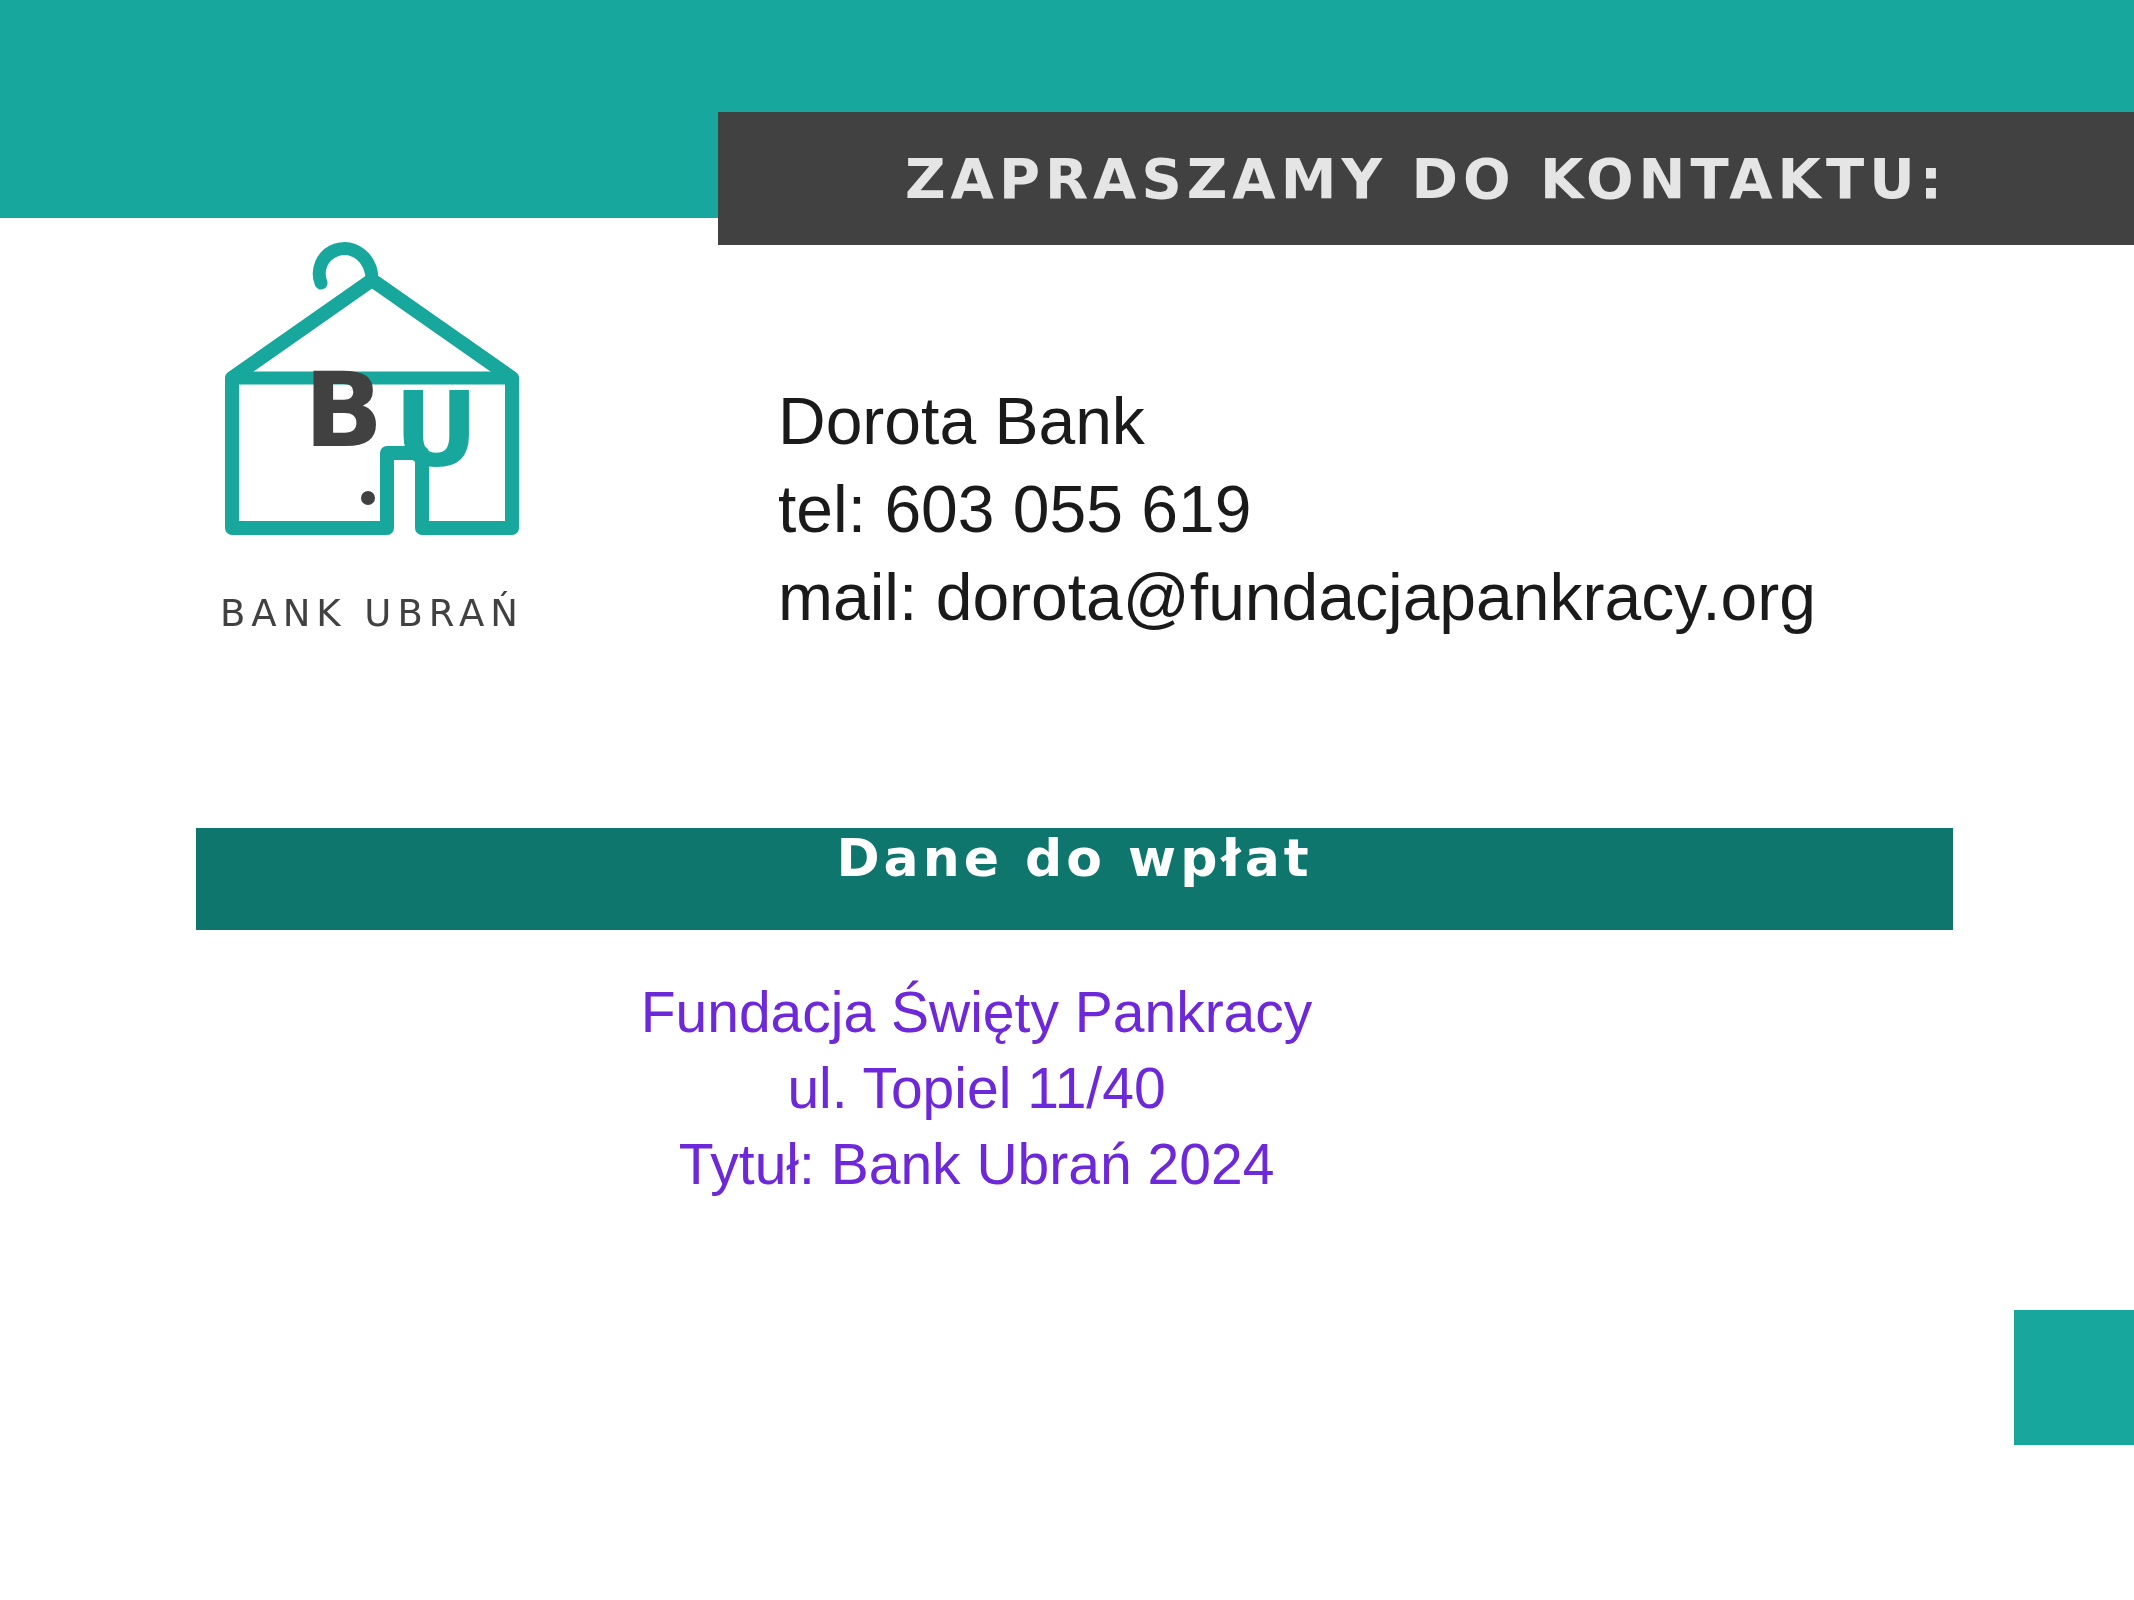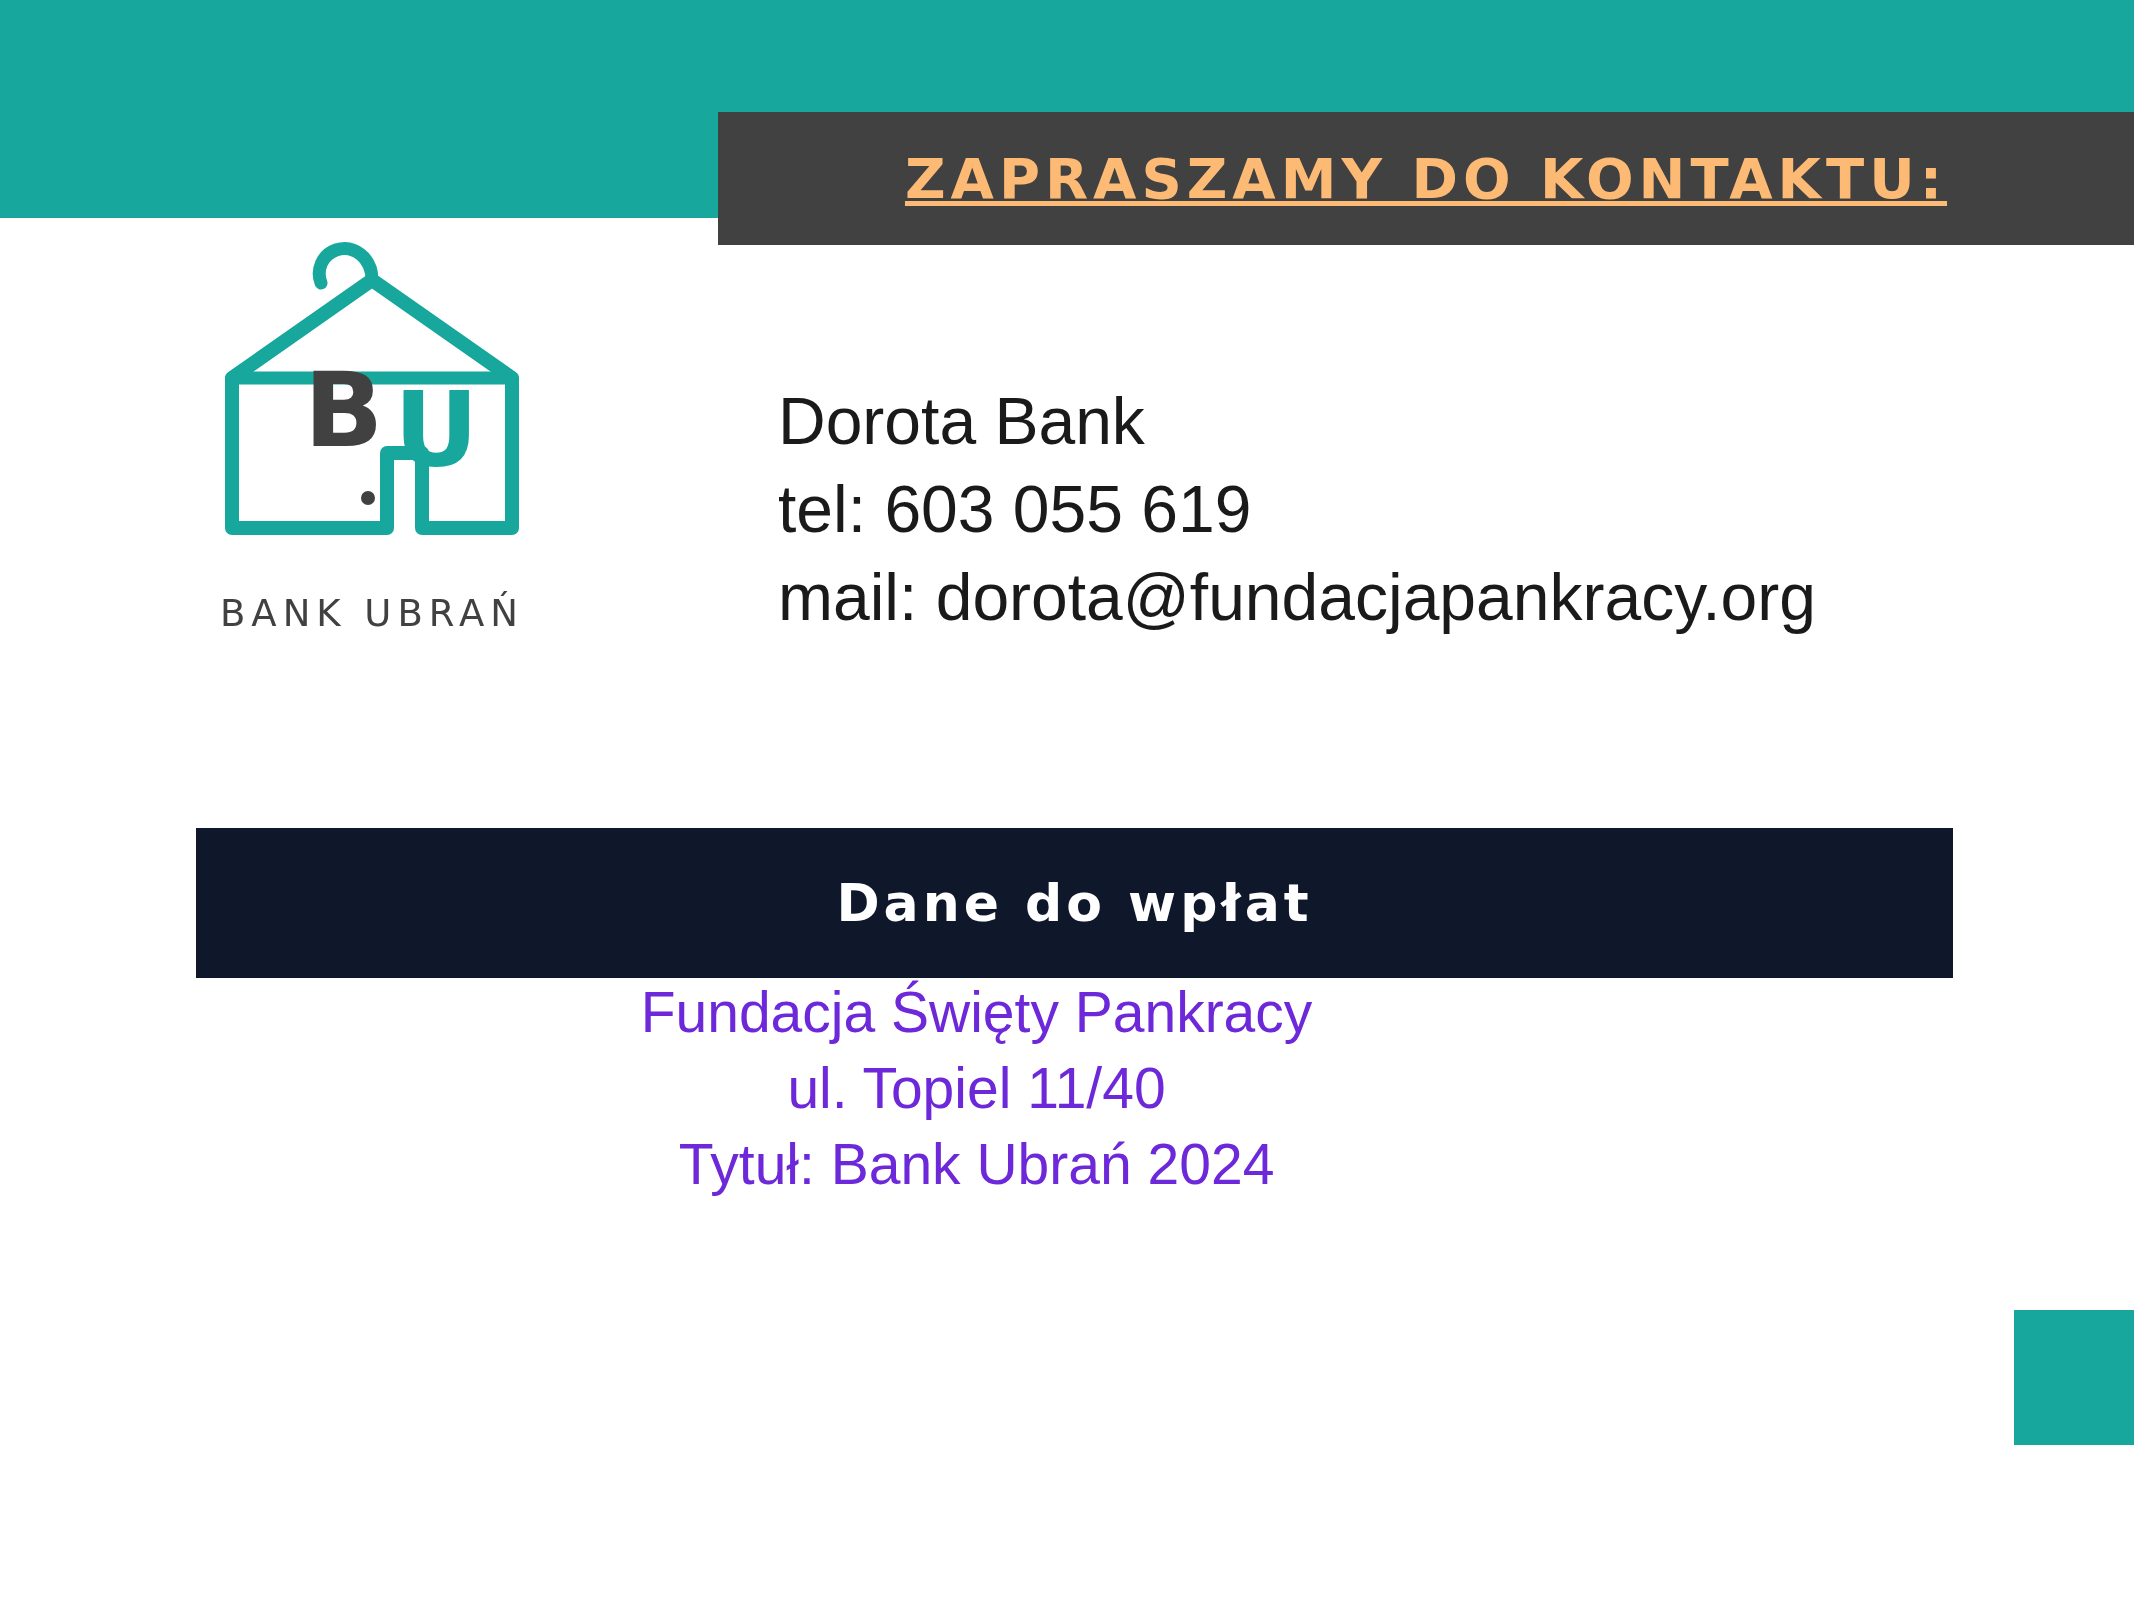--- a/index.html
+++ b/index.html
@@ -31,28 +31,27 @@
     left: 718px;
     top: 112px;
     width: 1416px;
     height: 133px;
     background: #414141;
     display: flex;
     align-items: center;
     justify-content: center;
   }
   .contact-header-text {
-    color: #fdba74;
+    color: #e5e5e5;
     font-family: "DejaVu Sans", sans-serif;
     font-weight: bold;
     font-size: 56px;
     letter-spacing: 5px;
     text-transform: uppercase;
     white-space: nowrap;
-    text-decoration: underline;
   }
 
   
   .logo-block {
     position: absolute;
     left: 172px;
     top: 228px;
     width: 400px;
     height: 430px;
   }
@@ -90,24 +89,24 @@
     line-height: 1.33;
     white-space: nowrap;
   }
 
   
   .payment-bar {
     position: absolute;
     left: 196px;
     top: 828px;
     width: 1757px;
-    height: 150px;
-    background: #0f172a;
+    height: 102px;
+    background: #0f766e;
     display: flex;
-    align-items: center;
+    align-items: flex-start;
     justify-content: center;
   }
   .payment-bar-text {
     color: #ffffff;
     font-family: "DejaVu Sans", sans-serif;
     font-weight: bold;
     font-size: 52px;
     letter-spacing: 4px;
     white-space: nowrap;
   }

